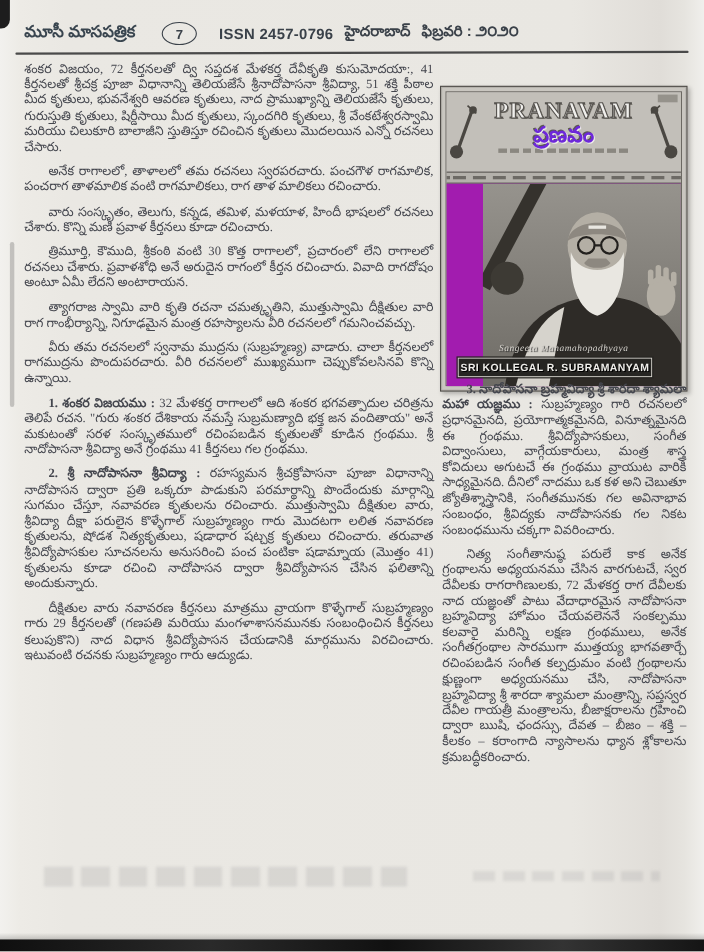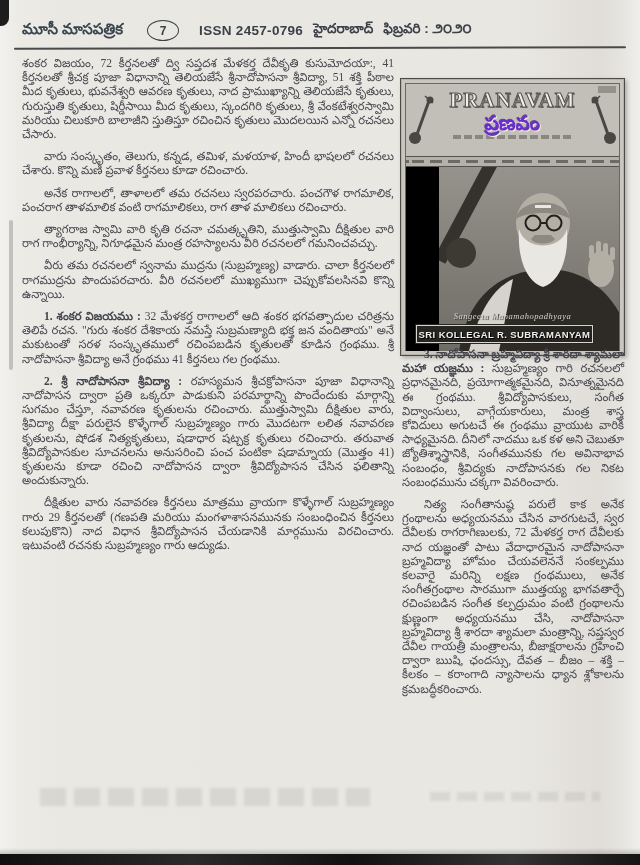--- a/index.html
+++ b/index.html
@@ -86,21 +86,21 @@
   }
   .veena{position:absolute;top:10px;width:26px;height:52px;}
   .veena.left{left:3px;}
   .veena.right{right:3px;transform:scaleX(-1);}
   .price-tag{position:absolute;right:3px;top:2px;width:18px;height:7px;background:#8a8780;opacity:.8;}
   .meta-strip{
     height:9px;background:#b4b1ab;border-bottom:1px solid #55524e;
     background-image:repeating-linear-gradient(90deg,#6d6a65 2px 14px,transparent 14px 20px);
     background-size:auto 3px;background-repeat:repeat-x;background-position:4px 3px;
   }
-  .photo{position:relative;height:184px;background:#000000;overflow:hidden;padding-left:33px;}
+  .photo{position:relative;height:184px;background:#a21caf;overflow:hidden;padding-left:33px;}
   .photo svg{display:block;}
   .honorific{
     position:absolute;left:0;right:0;bottom:30px;text-align:center;
     font-style:italic;font-size:8.5px;color:#d8d5cf;
     text-shadow:1px 1px 1px #2a2a2a;letter-spacing:.5px;
   }
   .name-box{
     position:absolute;left:10px;right:26px;bottom:8px;
     background:#262522;border:1px solid #d8d5cf;outline:1px solid #262522;
     color:#efeeea;font-family:"Liberation Sans",sans-serif;
@@ -120,22 +120,23 @@
     <span class="mag-name">మూసీ మాసపత్రిక</span>
     <span class="page-badge">7</span>
     <span class="issn">ISSN 2457-0796</span>
     <span class="city">హైదరాబాద్</span>
     <span class="hdate">ఫిబ్రవరి : ౨౦౨౦</span>
   </div>
   <div class="header-rule"></div>
 
   <div class="col-left">
     <p class="para no-indent"><span>శంకర విజయం, 72 కీర్తనలతో ద్వి సప్తదశ మేళకర్త దేవీకృతి కుసుమోదయా:, 41 కీర్తనలతో శ్రీచక్ర పూజా విధానాన్ని తెలియజేసే శ్రీనాదోపాసనా శ్రీవిద్యా, 51 శక్తి పీఠాల మీద కృతులు, భువనేశ్వరి ఆవరణ కృతులు, నాద ప్రాముఖ్యాన్ని తెలియజేసే కృతులు, గురుస్తుతి కృతులు, షిర్డీసాయి మీద కృతులు, స్కందగిరి కృతులు, శ్రీ వేంకటేశ్వరస్వామి మరియు చిలుకూరి బాలాజీని స్తుతిస్తూ రచించిన కృతులు మొదలయిన ఎన్నో రచనలు చేసారు.</span></p>
+    <p class="para"><span>అనేక రాగాలలో, తాళాలలో తమ రచనలు స్వరపరచారు. పంచగౌళ రాగమాలిక, పంచరాగ తాళమాలిక వంటి రాగమాలికలు, రాగ తాళ మాలికలు రచించారు.</span></p>
     <p class="para"><span>వారు సంస్కృతం, తెలుగు, కన్నడ, తమిళ, మళయాళ, హిందీ భాషలలో రచనలు చేశారు. కొన్ని మణి ప్రవాళ కీర్తనలు కూడా రచించారు.</span></p>
-    <p class="para"><span>అనేక రాగాలలో, తాళాలలో తమ రచనలు స్వరపరచారు. పంచగౌళ రాగమాలిక, పంచరాగ తాళమాలిక వంటి రాగమాలికలు, రాగ తాళ మాలికలు రచించారు.</span></p>
+    <p class="para"><span>త్రిమూర్తి, కౌముది, శ్రీకంఠి వంటి 30 కొత్త రాగాలలో, ప్రచారంలో లేని రాగాలలో రచనలు చేశారు. ప్రవాళశోధి అనే అరుదైన రాగంలో కీర్తన రచించారు. వివాది రాగదోషం అంటూ ఏమీ లేదని అంటారాయన.</span></p>
     <p class="para"><span>త్యాగరాజ స్వామి వారి కృతి రచనా చమత్కృతిని, ముత్తుస్వామి దీక్షితుల వారి రాగ గాంభీర్యాన్ని, నిగూఢమైన మంత్ర రహస్యాలను వీరి రచనలలో గమనించవచ్చు.</span></p>
     <p class="para"><span>వీరు తమ రచనలలో స్వనామ ముద్రను (సుబ్రహ్మణ్య) వాడారు. చాలా కీర్తనలలో రాగముద్రను పొందుపరచారు. వీరి రచనలలో ముఖ్యముగా చెప్పుకోవలసినవి కొన్ని ఉన్నాయి.</span></p>
     <p class="para"><span class="lead">1. శంకర విజయము : </span><span>32 మేళకర్త రాగాలలో ఆది శంకర భగవత్పాదుల చరిత్రను తెలిపే రచన. "గురు శంకర దేశికాయ నమస్తే సుబ్రమణ్యాది భక్త జన వందితాయ" అనే మకుటంతో సరళ సంస్కృతములో రచింపబడిన కృతులతో కూడిన గ్రంథము. శ్రీ నాదోపాసనా శ్రీవిద్యా అనే గ్రంథము 41 కీర్తనలు గల గ్రంథము.</span></p>
     <p class="para"><span class="lead">2. శ్రీ నాదోపాసనా శ్రీవిద్యా : </span><span>రహస్యమన శ్రీచక్రోపాసనా పూజా విధానాన్ని నాదోపాసన ద్వారా ప్రతి ఒక్కరూ పాడుకుని పరమార్థాన్ని పొందేందుకు మార్గాన్ని సుగమం చేస్తూ, నవావరణ కృతులను రచించారు. ముత్తుస్వామి దీక్షితుల వారు, శ్రీవిద్యా దీక్షా పరులైన కొళ్ళేగాల్ సుబ్రహ్మణ్యం గారు మొదటగా లలిత నవావరణ కృతులను, షోడశ నిత్యకృతులు, షడాధార షట్చక్ర కృతులు రచించారు. తరువాత శ్రీవిద్యోపాసకుల సూచనలను అనుసరించి పంచ పంటికా షడామ్నాయ (మొత్తం 41) కృతులను కూడా రచించి నాదోపాసన ద్వారా శ్రీవిద్యోపాసన చేసిన ఫలితాన్ని అందుకున్నారు.</span></p>
     <p class="para"><span>దీక్షితుల వారు నవావరణ కీర్తనలు మాత్రము వ్రాయగా కొళ్ళేగాల్ సుబ్రహ్మణ్యం గారు 29 కీర్తనలతో (గణపతి మరియు మంగళాశాసనమునకు సంబంధించిన కీర్తనలు కలుపుకొని) నాద విధాన శ్రీవిద్యోపాసన చేయడానికి మార్గమును విరచించారు. ఇటువంటి రచనకు సుబ్రహ్మణ్యం గారు ఆద్యుడు.</span></p>
   </div>
 
   <div class="cover">
     <div class="cover-inner">
       <div class="masthead">

